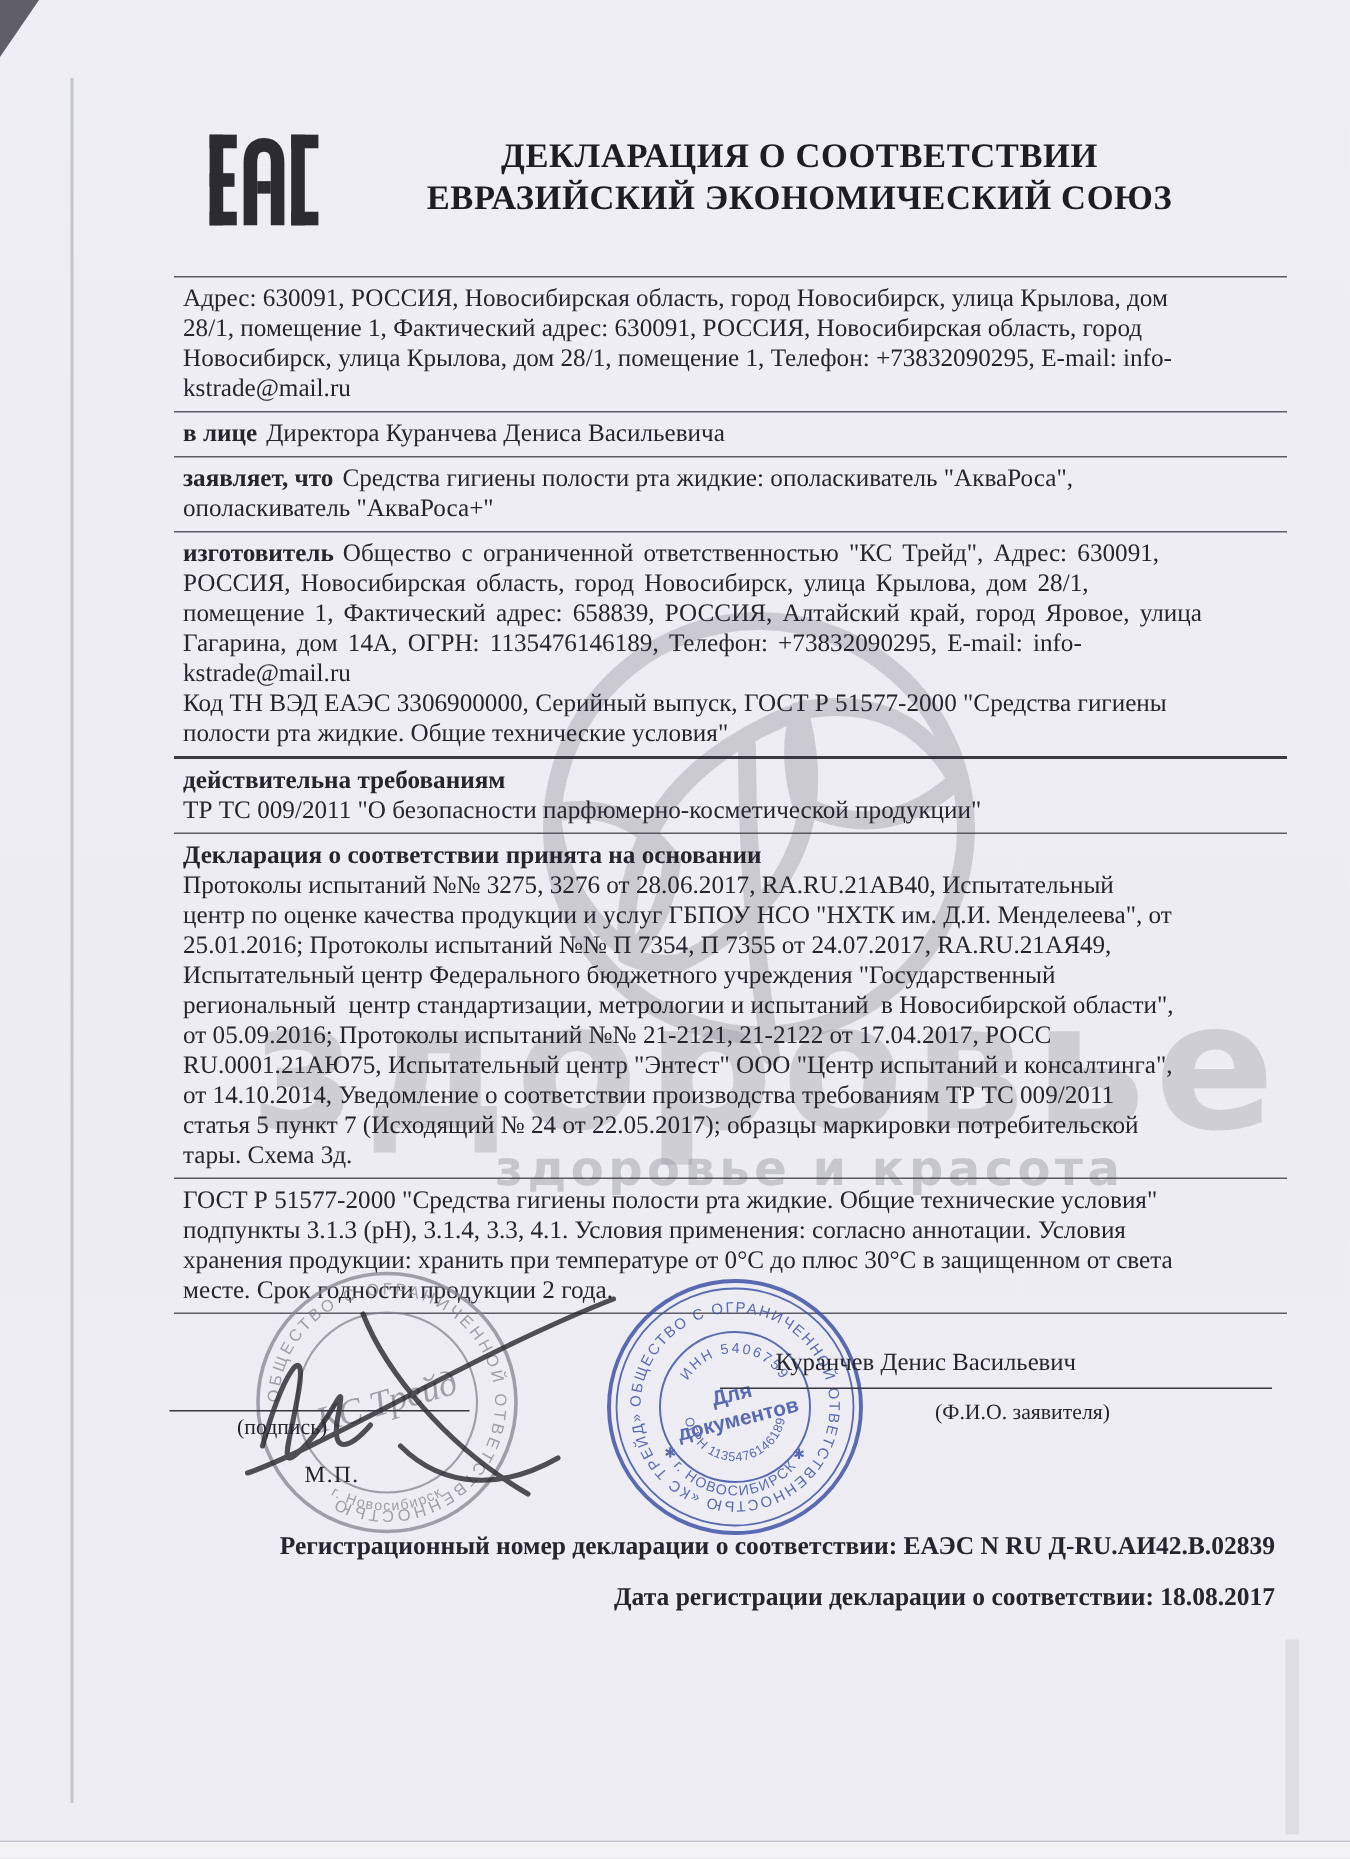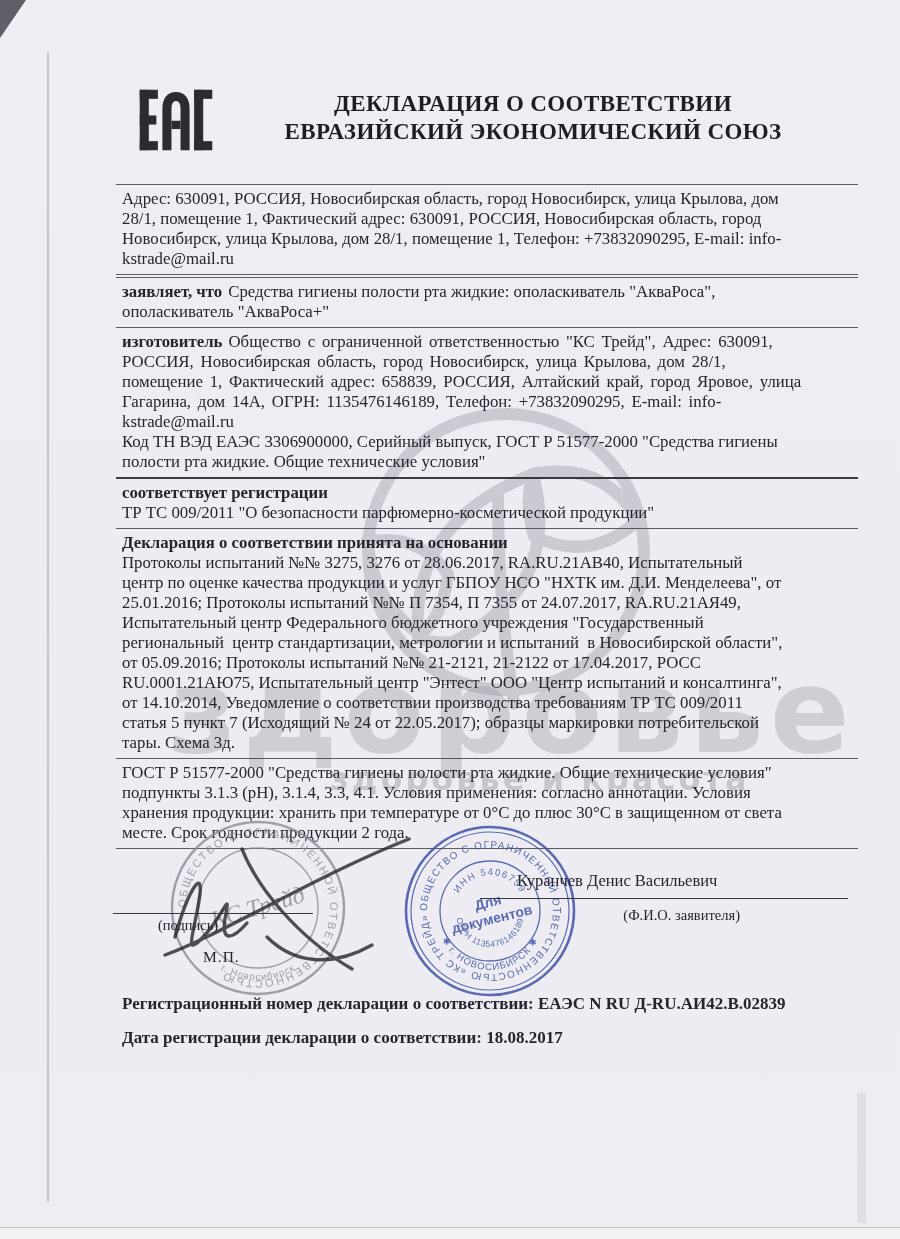--- a/index.html
+++ b/index.html
@@ -38,21 +38,21 @@
   .sig svg{position:absolute;filter:blur(.4px);}
   .stamp-gray{left:41px;top:-38px;opacity:.74;}
   .autograph{left:25px;top:-34px;opacity:.88;filter:none !important;}
   .stamp-blue{left:278px;top:-30px;opacity:.84;}
   .sig-line{position:absolute;left:-9px;top:62px;width:200px;border-top:1.6px solid #37353d;}
   .sig-cap{position:absolute;left:36px;top:66px;font-size:14.5px;}
   .sig-mp{position:absolute;left:81px;top:97px;font-size:15.5px;letter-spacing:1px;}
   .fio-name{position:absolute;left:395px;top:20px;width:360px;text-align:left;font-size:16.5px;}
   .fio-line{position:absolute;left:358px;top:47px;width:368px;border-top:1.6px solid #37353d;}
   .fio-cap{position:absolute;left:368px;top:56px;width:250px;text-align:right;font-size:14.5px;}
-  .reg{font-weight:bold;font-size:17px;line-height:21px;margin-top:14px;}
+  .reg{font-weight:bold;font-size:17px;line-height:21px;margin-top:14px;text-align:right;}
   .reg + .reg{margin-top:13px;}
 </style>
 </head>
 <body>
 
 <div class="page">
 
   <div class="corner-wedge"></div>
   <div class="edge-line"></div>
   <div class="bottom-edge"></div>
@@ -93,39 +93,40 @@
     </div>
 
     <div class="rule"></div>
 
     <div class="sec"><span class="txt">Адрес: 630091, РОССИЯ, Новосибирская область, город Новосибирск, улица Крылова, дом
 28/1, помещение 1, Фактический адрес: 630091, РОССИЯ, Новосибирская область, город
 Новосибирск, улица Крылова, дом 28/1, помещение 1, Телефон: +73832090295, E-mail: info-
 kstrade@mail.ru</span></div>
     <div class="rule"></div>
 
+    <div class="sec"><b class="lbl">в лице</b><span class="txt">Директора Куранчева Дениса Васильевича</span></div>
     <div class="rule"></div>
 
     <div class="sec"><b class="lbl">заявляет, что</b><span class="txt">Средства гигиены полости рта жидкие: ополаскиватель "АкваРоса",
 ополаскиватель "АкваРоса+"</span></div>
     <div class="rule"></div>
 
     <div class="sec just">
       <div><b class="lbl">изготовитель</b><span class="txt">Общество с ограниченной ответственностью "КС Трейд", Адрес: 630091,
 РОССИЯ, Новосибирская область, город Новосибирск, улица Крылова, дом 28/1,
 помещение 1, Фактический адрес: 658839, РОССИЯ, Алтайский край, город Яровое, улица
 Гагарина, дом 14А, ОГРН: 1135476146189, Телефон: +73832090295, E-mail: info-
 kstrade@mail.ru</span></div>
       <div class="code">Код ТН ВЭД ЕАЭС 3306900000, Серийный выпуск, ГОСТ Р 51577-2000 "Средства гигиены
 полости рта жидкие. Общие технические условия"</div>
     </div>
     <div class="rule thick"></div>
 
     <div class="sec">
-      <span class="blk-lbl">соответствует регистрации</span>
+      <span class="blk-lbl">действительна требованиям</span>
       <span class="txt">ТР ТС 009/2011 "О безопасности парфюмерно-косметической продукции"</span>
     </div>
     <div class="rule"></div>
 
     <div class="sec">
       <span class="blk-lbl">Декларация о соответствии принята на основании</span>
       <span class="txt">Протоколы испытаний №№ 3275, 3276 от 28.06.2017, RA.RU.21АВ40, Испытательный
 центр по оценке качества продукции и услуг ГБПОУ НСО "НХТК им. Д.И. Менделеева", от
 25.01.2016; Протоколы испытаний №№ П 7354, П 7355 от 24.07.2017, RA.RU.21АЯ49,
 Испытательный центр Федерального бюджетного учреждения "Государственный

